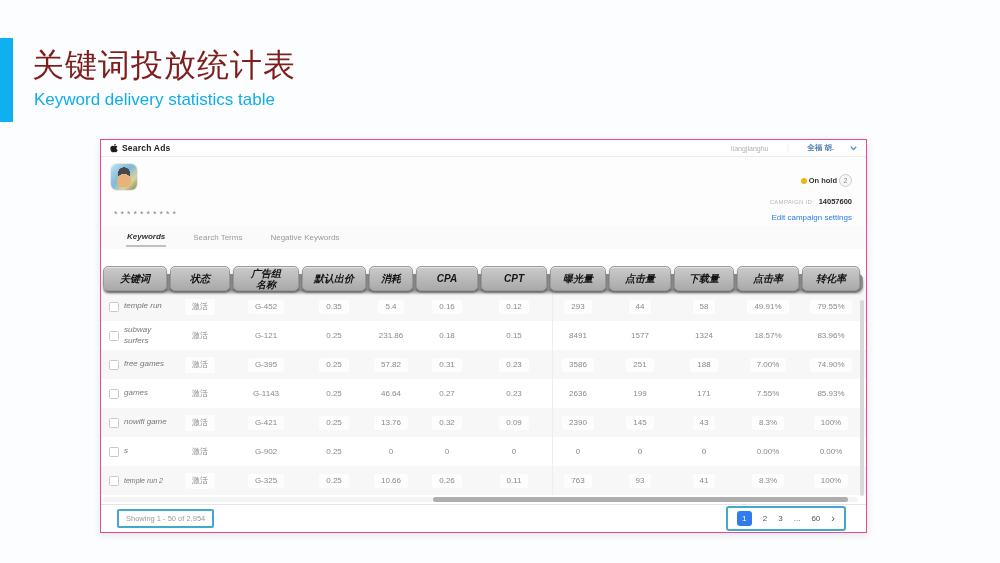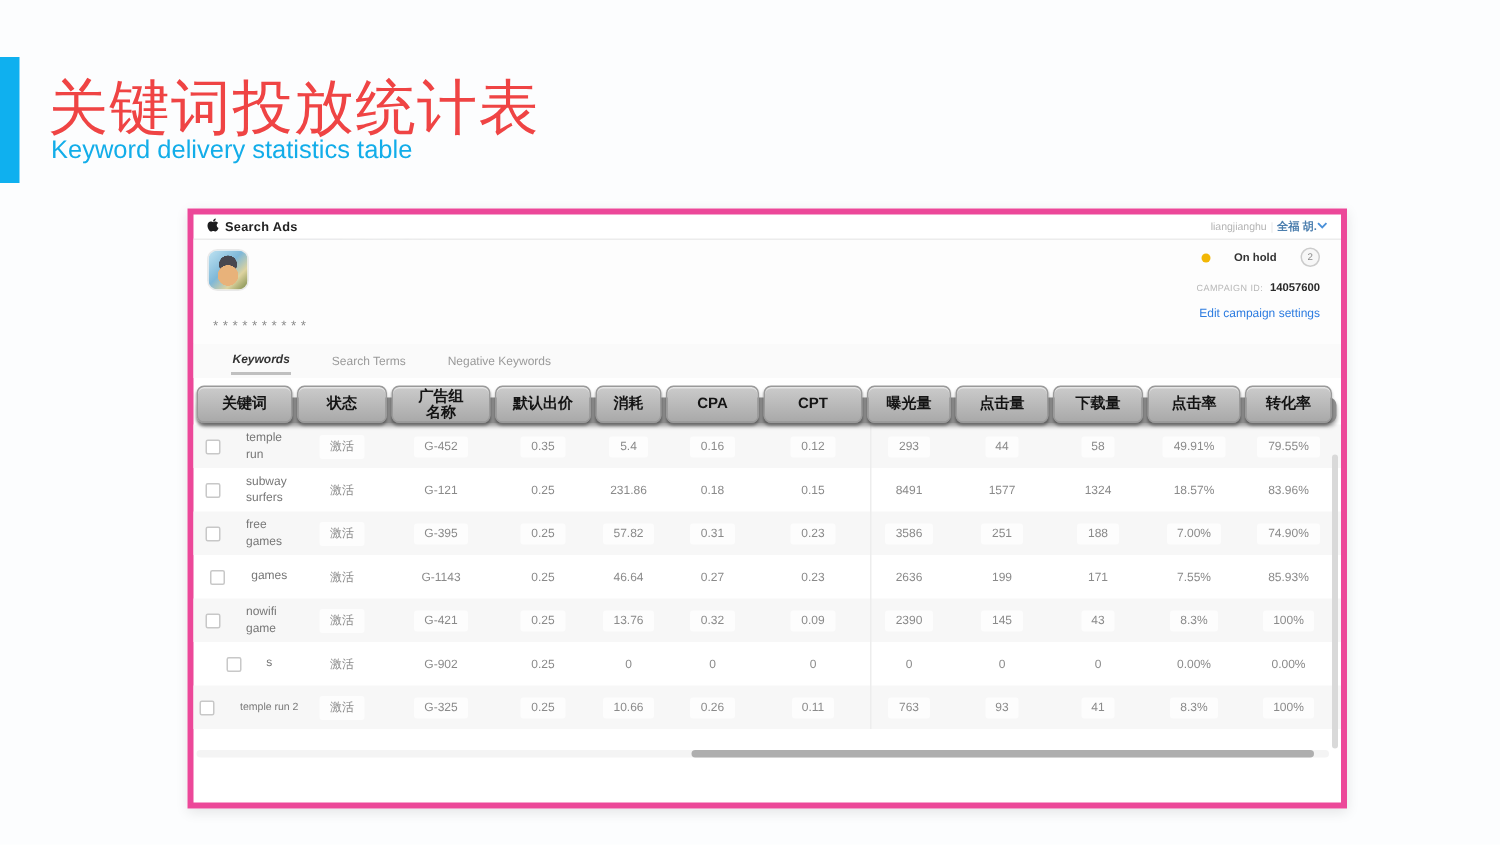--- a/index.html
+++ b/index.html
@@ -1,78 +1,78 @@
 <!DOCTYPE html>
 <html><head>
 <meta charset="utf-8">
 <style>
   html,body{margin:0;padding:0;}
   body{width:1000px;height:563px;position:relative;background:#fcfdfe;overflow:hidden;
        font-family:"Liberation Sans","DejaVu Sans",sans-serif;}
   
   .accent-bar{position:absolute;left:0;top:38px;width:13px;height:84px;background:#0fb0ef;}
-  .slide-title{position:absolute;left:32px;top:44px;font-size:40px;color:#ef4444;letter-spacing:1px;}
+  .slide-title{position:absolute;left:32px;top:44px;font-size:32px;color:#7f1d1d;letter-spacing:1px;}
   .slide-subtitle{position:absolute;left:34px;top:90px;font-size:17px;color:#12ade9;}
   
-  .panel{position:absolute;left:125px;top:139px;width:765px;height:392px;background:#fff;
-         border:4px solid #ec4899;box-shadow:0 2px 8px rgba(0,0,0,.10);}
+  .panel{position:absolute;left:100px;top:139px;width:765px;height:392px;background:#fff;
+         border:1px solid #ec4899;box-shadow:0 2px 8px rgba(0,0,0,.10);}
   
   .topbar{height:16px;display:flex;align-items:center;padding:0 9px;border-bottom:1px solid #ececec;}
   .brand{font-size:8.5px;font-weight:700;color:#222;margin-left:4px;letter-spacing:.2px;}
-  .topbar-right{margin-left:auto;display:flex;align-items:center;gap:0;font-size:7px;}
+  .topbar-right{margin-left:auto;display:flex;align-items:center;gap:16px;font-size:7px;}
   .acct-user{color:#b3b3b3;}
   .acct-sep{color:#ddd;}
   .acct-name{color:#4d7fae;font-weight:700;font-size:7.5px;}
   
   .crumb-smear{position:absolute;top:18px;left:10px;width:155px;height:4px;border-radius:2px;
     background:linear-gradient(90deg,#9ec2e6,#d9e7f6 55%,rgba(255,255,255,0));filter:blur(1px);opacity:.65;}
   
   .campaign{position:relative;height:69px;background:#fdfdfd;}
   .app-icon{position:absolute;left:10px;top:7px;width:26px;height:26px;border-radius:6px;
     box-shadow:0 0 0 1px rgba(0,0,0,.08);
     background:
       radial-gradient(circle at 50% 64%, #e8b27a 0 32%, rgba(0,0,0,0) 33%),
       radial-gradient(circle at 50% 36%, #47474f 0 28%, rgba(0,0,0,0) 29%),
       linear-gradient(135deg,#bfe3f2 0%,#7fb8d8 45%,#ddd39f 72%,#7a8a4a 100%);}
   .masked-name{position:absolute;left:13px;top:52px;font-size:9px;color:#8a8a8a;letter-spacing:3px;}
   .camp-right{position:absolute;right:14px;top:5px;text-align:right;}
-  .status-line{display:flex;justify-content:flex-end;align-items:center;gap:16px;}
+  .status-line{display:flex;justify-content:flex-end;align-items:center;gap:2px;margin-top:12px;}
   .status-dot{width:6px;height:6px;border-radius:50%;background:#f2b705;}
   .status-text{font-size:7.5px;color:#333;font-weight:600;}
   .status-badge{width:11px;height:11px;border-radius:50%;border:1px solid #ccc;background:#f7f7f7;
     font-size:6.5px;color:#888;display:flex;align-items:center;justify-content:center;}
   .cid-line{margin-top:3px;}
   .cid-label{font-size:6px;color:#b8b8b8;letter-spacing:.3px;}
   .cid-value{font-size:7.5px;font-weight:700;color:#2b2b2b;}
   .edit-link{margin-top:5px;font-size:8px;color:#2d7ce0;cursor:pointer;}
   
   .tabs{height:21px;display:flex;align-items:center;gap:30px;padding-left:25px;border-bottom:1px solid #e8e8e8;}
   .tab{font-size:9.5px;color:#9a9a9a;padding:4px 1px 5px;cursor:pointer;}
   .tab.active{color:#2b2b2b;font-weight:700;border-bottom:2px solid #6e6e6e;margin-bottom:-1px;}
   .subtabs{height:23px;display:flex;align-items:center;gap:26px;padding-left:25px;background:#fafafa;}
   .subtab{font-size:8px;color:#9a9a9a;padding:4px 1px 4px;cursor:pointer;}
   .subtab.active{color:#333;font-weight:700;border-bottom:2px solid #c0c0c0;font-style:italic;}
   
   .grid12{display:grid;grid-template-columns:64px 60px 66px 64px 44px 62px 66px 56px 62px 60px 62px 58px;
           column-gap:3px;padding:0 2px;}
-  .hdr{position:relative;height:27px;margin-top:4px;z-index:2;}
+  .hdr{position:relative;height:27px;margin-top:16px;z-index:2;font-style:italic;}
   .hdr::before{content:"";position:absolute;left:3px;right:3px;top:9px;bottom:1px;background:#8e8e8e;
     border-radius:5px;box-shadow:0 2px 3px rgba(0,0,0,.4);}
   .hdr .grid12{position:absolute;inset:0;}
   .pill{background:linear-gradient(#cbcbcb,#a9a9a9);border:1px solid #9a9a9a;border-radius:5px;
     box-shadow:0 2px 2px rgba(0,0,0,.35), inset 0 1px 0 rgba(255,255,255,.5);
     display:flex;align-items:center;justify-content:center;margin:1px 0;
     font-size:10px;font-weight:700;color:#141414;white-space:pre-line;text-align:center;line-height:1.1;cursor:pointer;}
   
   .rows{position:relative;}
   .coldiv{position:absolute;left:451px;top:0;bottom:0;width:1px;background:#ededed;}
   .row{height:29px;align-items:center;font-size:8px;color:#8a8a8a;}
   .row.alt{background:#f7f7f7;}
   .cell{display:flex;align-items:center;justify-content:center;height:100%;}
-  .cell.c0{justify-content:center;gap:17px;padding-left:6px;}
+  .cell.c0{justify-content:flex-start;gap:5px;padding-left:6px;font-style:italic;}
   .cb{width:8px;height:8px;border:1px solid #c8c8c8;border-radius:1.5px;background:#fff;flex-shrink:0;cursor:pointer;}
   .kw{font-size:8px;color:#777;line-height:1.3;}
   .kw.one{white-space:nowrap;font-size:7px;}
   .val{color:#8a8a8a;}
   .row.alt .cell:not(.c0) .val{background:#fdfdfd;padding:2.5px 7px;border-radius:2px;}
   
   .hscroll{position:absolute;left:2px;right:8px;top:357px;height:5px;background:#f4f4f4;border-radius:3px;}
   .hthumb{position:absolute;left:330px;width:415px;top:0;height:5px;background:#aeaeae;border-radius:3px;cursor:grab;}
   .vscroll{position:absolute;right:2px;top:160px;width:4px;height:196px;background:#d9d9d9;border-radius:2px;cursor:grab;}
   
@@ -440,14 +440,27 @@
           <span class="val">100%</span>
         </div>
     </div>
   </div>
 
   <div class="hscroll">
     <div class="hthumb"></div>
   </div>
   <div class="vscroll"></div>
 
+  <div class="tfooter">
+    <div class="hl-box">
+      <div class="showing">Showing 1 - 50 of 2,954</div>
+    </div>
+    <div class="hl-box pager">
+      <span class="page active">1</span>
+      <span class="page">2</span>
+      <span class="page">3</span>
+      <span class="page">...</span>
+      <span class="page">60</span>
+      <span class="next">›</span>
+    </div>
+  </div>
 
 </div>
 
 </body></html>

